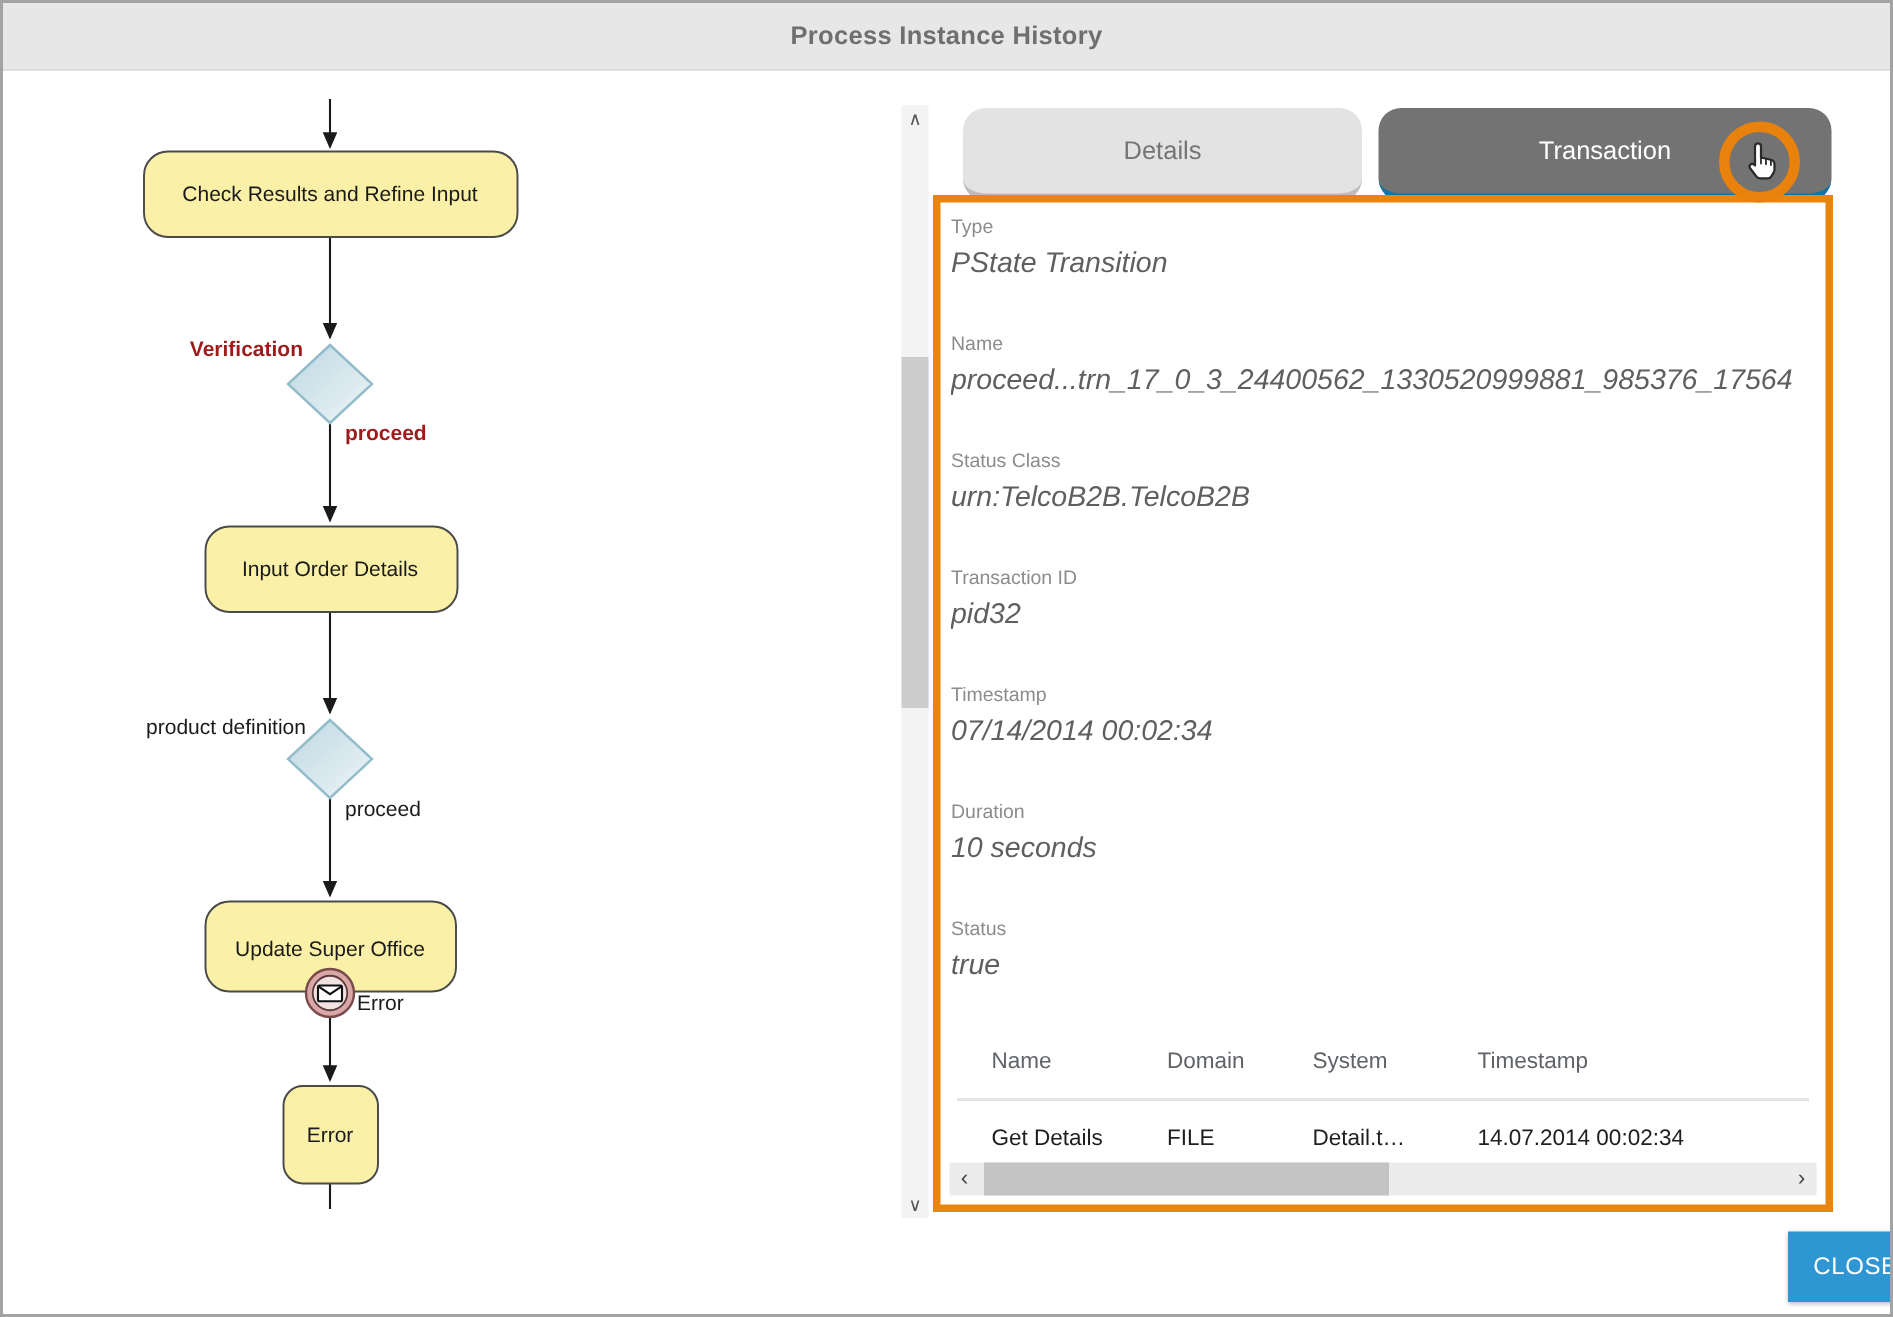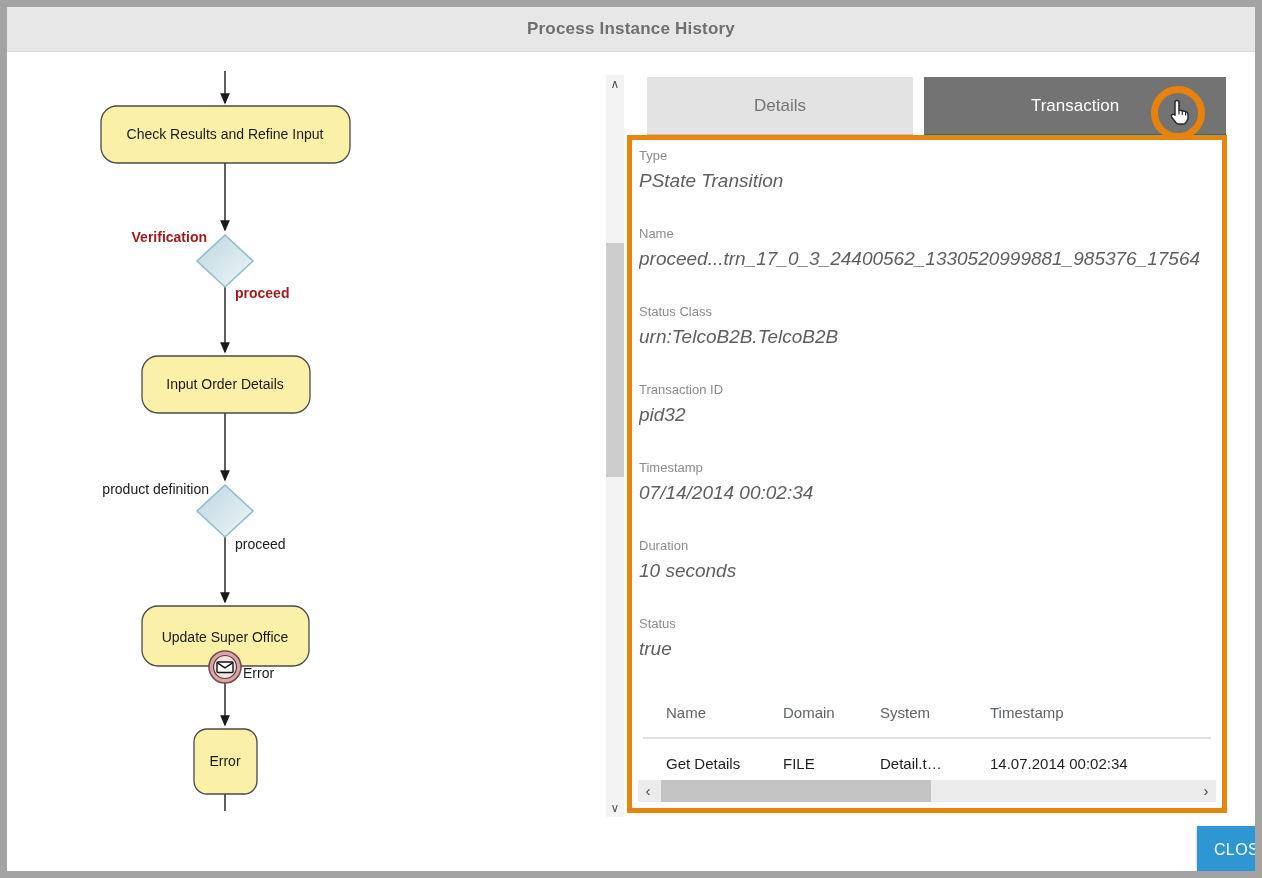--- a/index.html
+++ b/index.html
@@ -1,19 +1,19 @@
 <!DOCTYPE html>
 <html><head>
 <meta charset="utf-8">
 <style>
   * { margin:0; padding:0; box-sizing:border-box; }
   html,body { width:1262px; height:878px; background:#fff; font-family:"Liberation Sans", sans-serif; }
   #app {
     position:relative; width:1262px; height:878px; background:#fff;
-    border:7px solid #a3a3a3; overflow:hidden;
+    border:2px solid #a3a3a3; overflow:hidden;
   }
   
   .titlebar {
     position:absolute; left:0; top:0; width:100%; height:45px;
     background:#e7e7e7; border-bottom:1px solid #d9d9d9;
     display:flex; align-items:center; justify-content:center;
   }
   .titlebar h1 { font-size:17px; font-weight:bold; color:#6f6f6f; letter-spacing:.2px; }
 
   
@@ -32,21 +32,21 @@
     height:18px; width:100%; display:flex; align-items:center; justify-content:center;
     color:#555; font-size:12px; line-height:1; cursor:pointer; user-select:none;
   }
   .vscroll .track { position:relative; flex:1; width:100%; }
   .vscroll .thumb { position:absolute; left:0; top:150px; width:100%; height:234px; background:#cdcdcd; }
 
   
   .tab {
     position:absolute; top:70px; height:62px;
     display:flex; align-items:center; justify-content:center;
-    font-size:17px; cursor:pointer;
+    font-size:17px; cursor:pointer;border-radius:15px;
   }
   .tab-details {
     left:640px; width:266px; background:#e3e3e3; color:#757575;
     border-bottom:5px solid #bdbdbd;
   }
   .tab-transaction {
     left:917px; width:302px; background:#737373; color:#ffffff;
     border-bottom:5px solid #16759e;
   }
 

